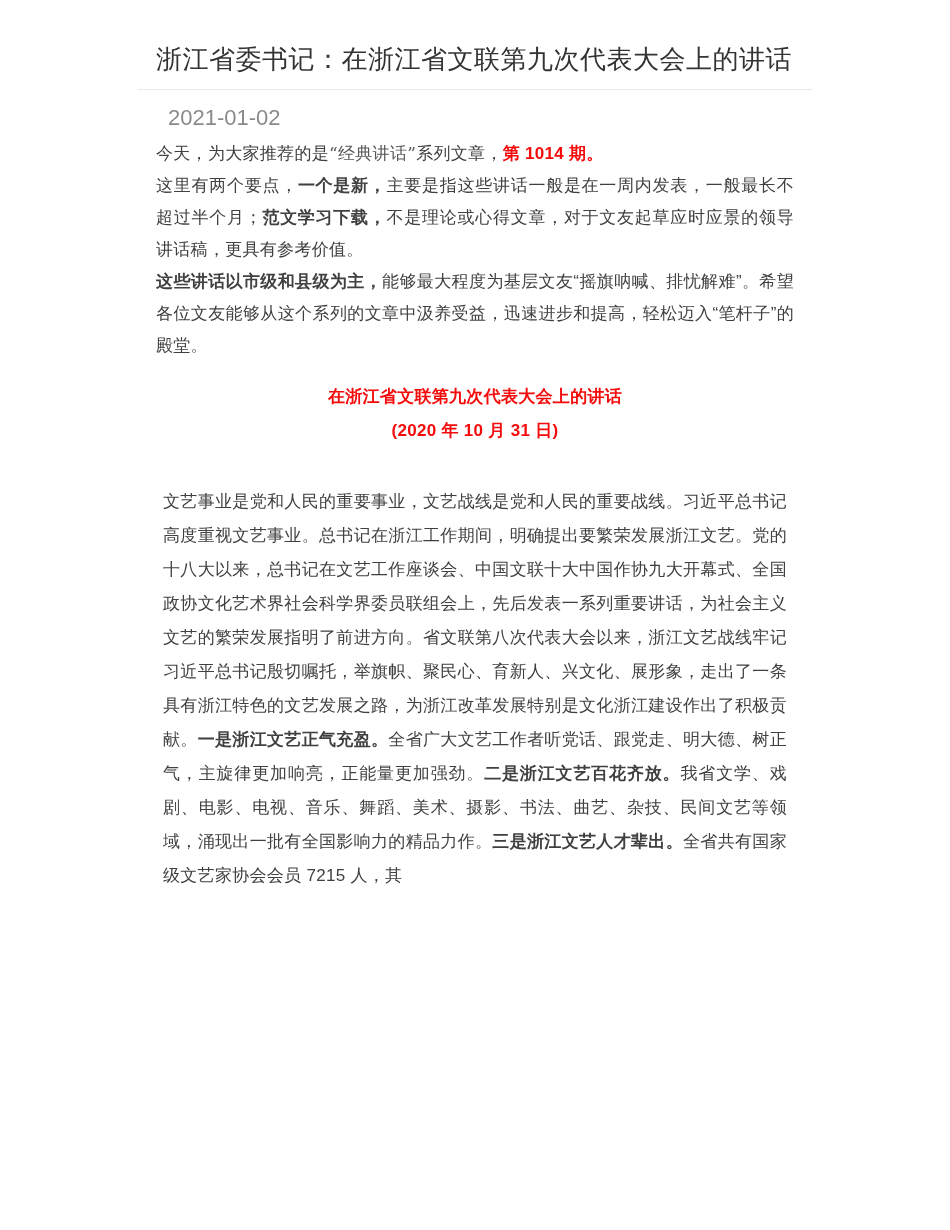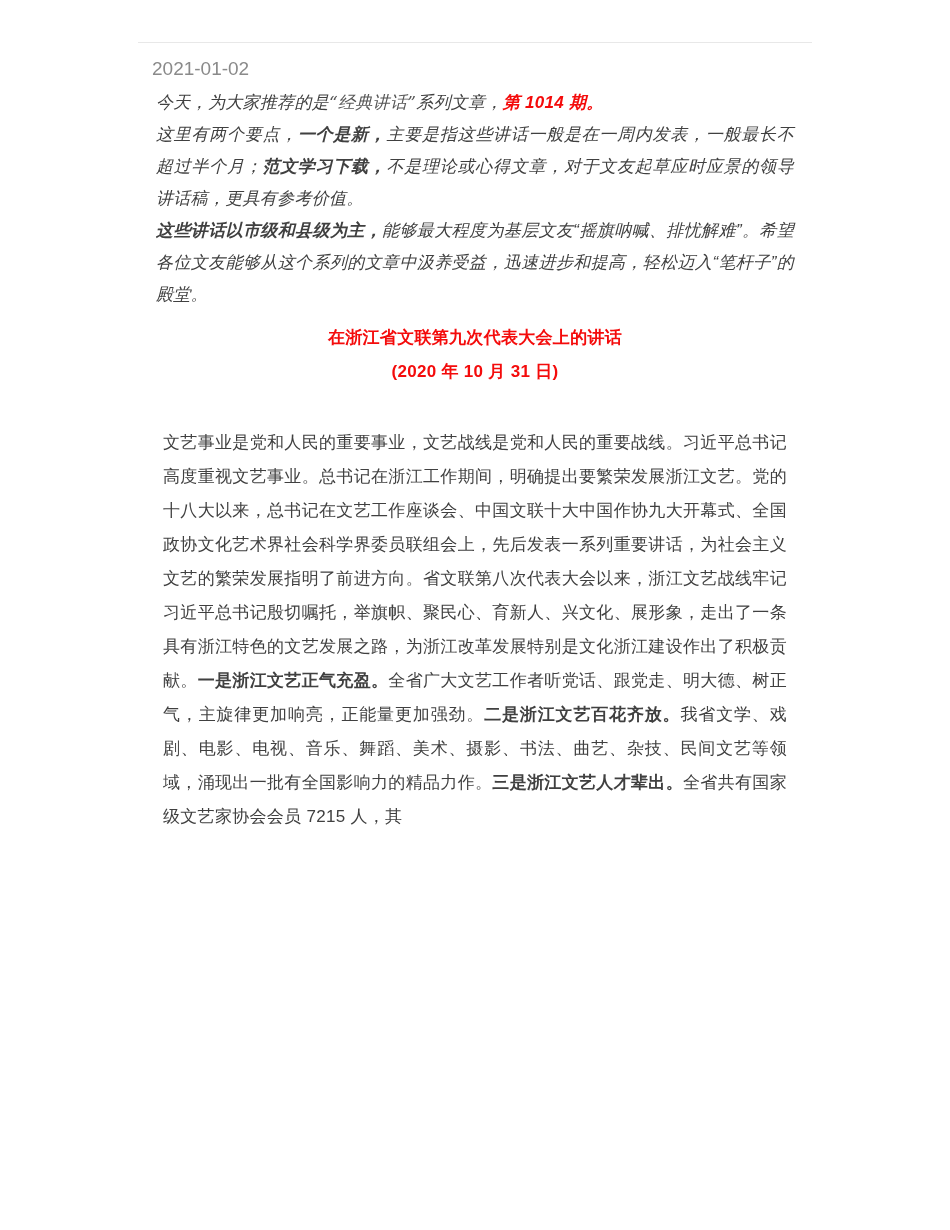--- a/index.html
+++ b/index.html
@@ -34,38 +34,37 @@
     margin: 0 18px;
     line-height: 34px;
     letter-spacing: 0.5px;
   }
   .divider {
     border: 0;
     border-top: 1px solid #e8e8e8;
     margin: 13px 0 0;
   }
   .date {
-    margin: 15px 14px 6px;
-    font-size: 19px;
+    margin: 15px 30px 6px;
+    font-size: 22px;
     color: #8a8a8a;
   }
   .content {
     margin: 0 18px;
     color: #404040;
     font-size: 17px;
     letter-spacing: 0.3px;
   }
   .intro .para {
     margin: 0;
     line-height: 32px;
     text-align: justify;
-    font-style: italic;
   }
   .red-headings {
-    margin-top: 10px;
+    margin-top: 18px;
   }
   .red-headings p {
     margin: 0;
     line-height: 34px;
     text-align: center;
     color: #f40b0b;
     font-weight: 700;
     font-size: 17px;
   }
   .bodytext {
@@ -81,20 +80,21 @@
   .run-k { font-family: "DejaVu Serif", "Liberation Serif", serif; color: #565656; }
 </style>
 </head>
 <body>
 
 <div class="page">
 
 
   <div class="container">
 
+    <h1 class="title">浙江省委书记：在浙江省文联第九次代表大会上的讲话</h1>
 
     <hr class="divider">
 
     <div class="date">2021-01-02</div>
 
     <div class="content">
 
       <div class="intro">
           <p class="para"><span>今天，为大家推荐的是</span><span class="run-k">“经典讲话”</span><span>系列文章，</span><span class="run-rb">第 1014 期。</span></p>
           <p class="para"><span>这里有两个要点，</span><span class="run-b">一个是新，</span><span>主要是指这些讲话一般是在一周内发表，一般最长不超过半个月；</span><span class="run-b">范文学习下载，</span><span>不是理论或心得文章，对于文友起草应时应景的领导讲话稿，更具有参考价值。</span></p>

